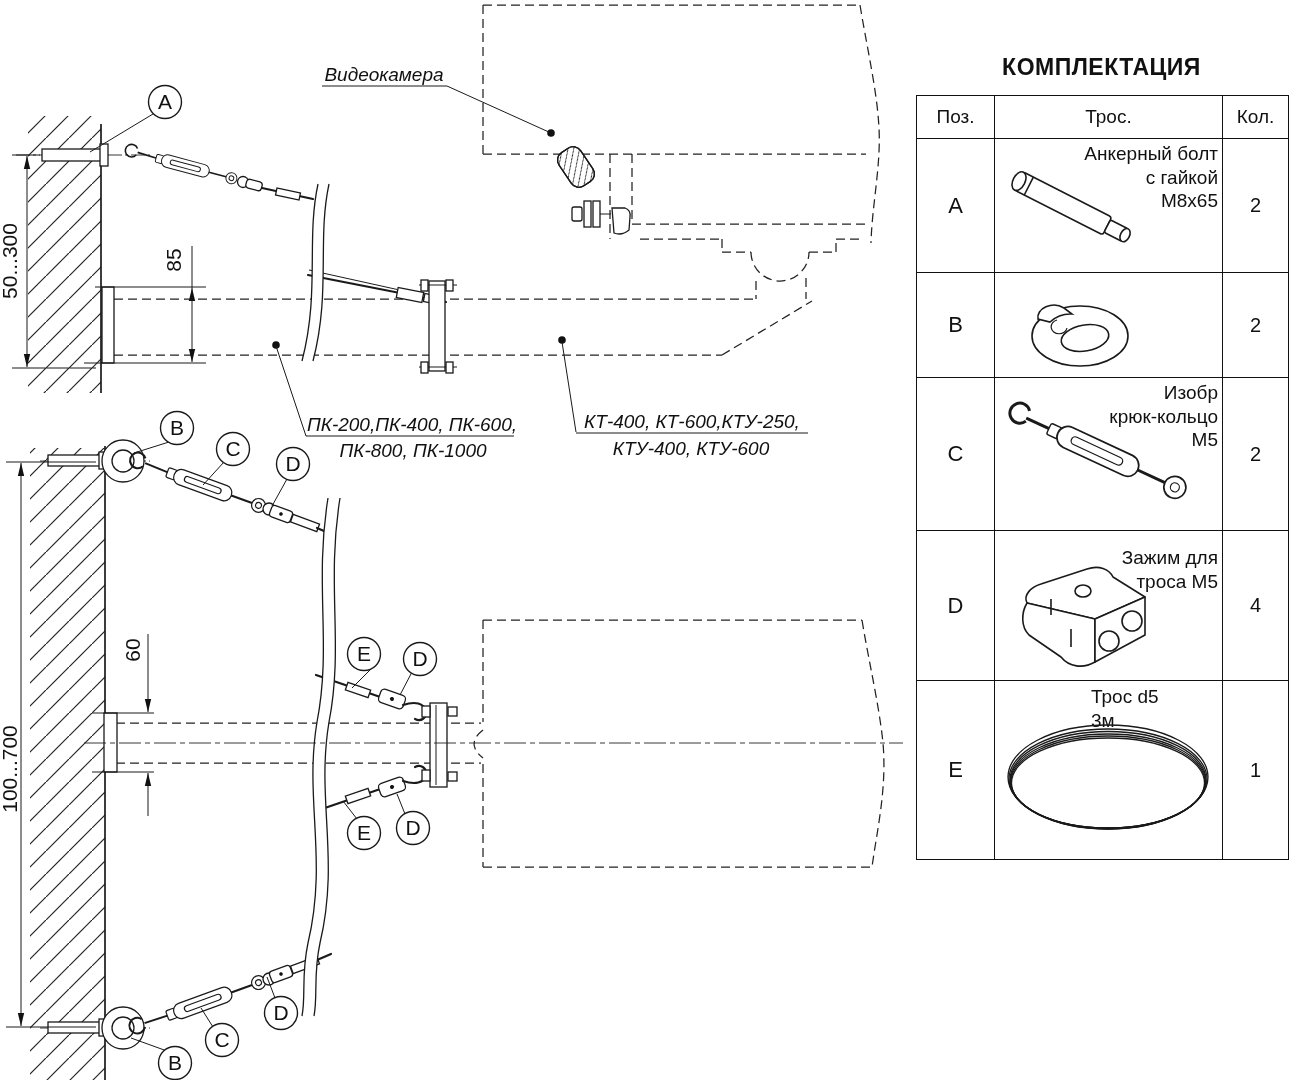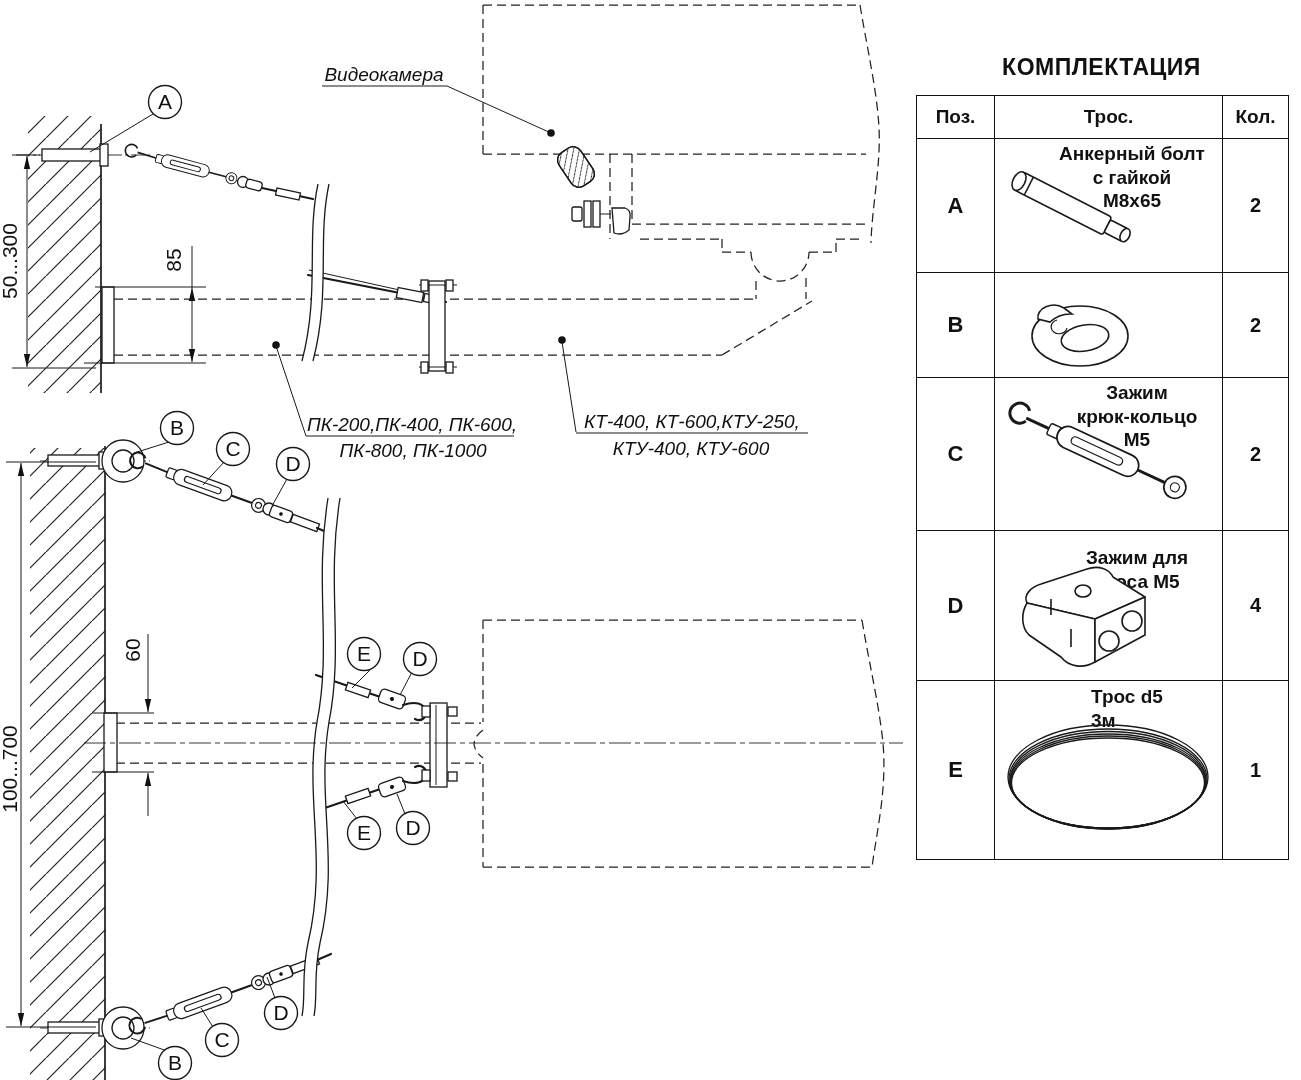--- a/index.html
+++ b/index.html
@@ -19,27 +19,27 @@
   .co{fill:#fff;stroke:#1a1a1a;stroke-width:1.4}
   .dot{fill:#111;stroke:none}
 
   #kit-title{position:absolute;left:916px;top:54px;width:371px;text-align:center;
              font-size:23px;letter-spacing:.5px;font-weight:bold;}
   #kit-table{position:absolute;left:916px;top:95px;display:grid;
              grid-template-columns:78px 228px 65px;
              grid-template-rows:43px 134px 105px 153px 150px 178px;
              border:1.6px solid #111;background:#fff;}
   .tc{border-right:1.4px solid #111;border-bottom:1.4px solid #111;
-      display:flex;align-items:center;justify-content:center;font-size:19px;font-weight:bold;}
+      display:flex;align-items:center;justify-content:center;font-size:19px;}
   .tc.lc{border-right:none}
   .tc.lr{border-bottom:none}
   .tc.img{display:block;position:relative;}
   .pos{font-size:22px}
   .qty{font-size:20px}
-  .desc{position:absolute;text-align:center;font-size:19px;line-height:23.5px;}
+  .desc{position:absolute;text-align:right;font-size:19px;line-height:23.5px;}
   .desc div{white-space:nowrap}
   .icon{position:absolute;}
 </style>
 </head>
 <body>
 
 <div id="page">
 
 <svg width="1301" height="1080" viewBox="0 0 1301 1080">
   <defs>
@@ -392,21 +392,21 @@
         <path d="M33,30 a16,12 0 0 1 26,-11 l8,6 a30,30 0 0 0 -22,8 z"></path>
         <path d="M52,31 a8,7 0 1 0 10,8" fill="none" stroke-width="1.2"></path>
       </g>
     </svg>
   </div>
   <div class="tc lc qty">2</div>
 
   <div class="tc pos">C</div>
   <div class="tc img">
     <div class="desc" style="top:3px;right:4px;width:162px">
-      <div>Зажим</div>
+      <div>Изобр</div>
       <div>крюк-кольцо</div>
       <div>М5</div>
     </div>
     <svg class="icon" style="left:2px;top:6px" width="222" height="142" viewBox="0 0 222 142">
       <g transform="translate(12,26) rotate(25)" fill="#fff" stroke="#1a1a1a">
         <path d="M20,3 A10,10 0 1 1 19,-8" fill="none" stroke-width="3"></path>
         <line x1="19" y1="0" x2="46" y2="0" stroke-width="3"></line>
         <rect x="44" y="-6" width="12" height="12" rx="2" stroke-width="1.4"></rect>
         <rect x="54" y="-11" width="88" height="22" rx="11" stroke-width="1.7"></rect>
         <rect x="69" y="-4" width="56" height="8" rx="4" stroke-width="1.3"></rect>

